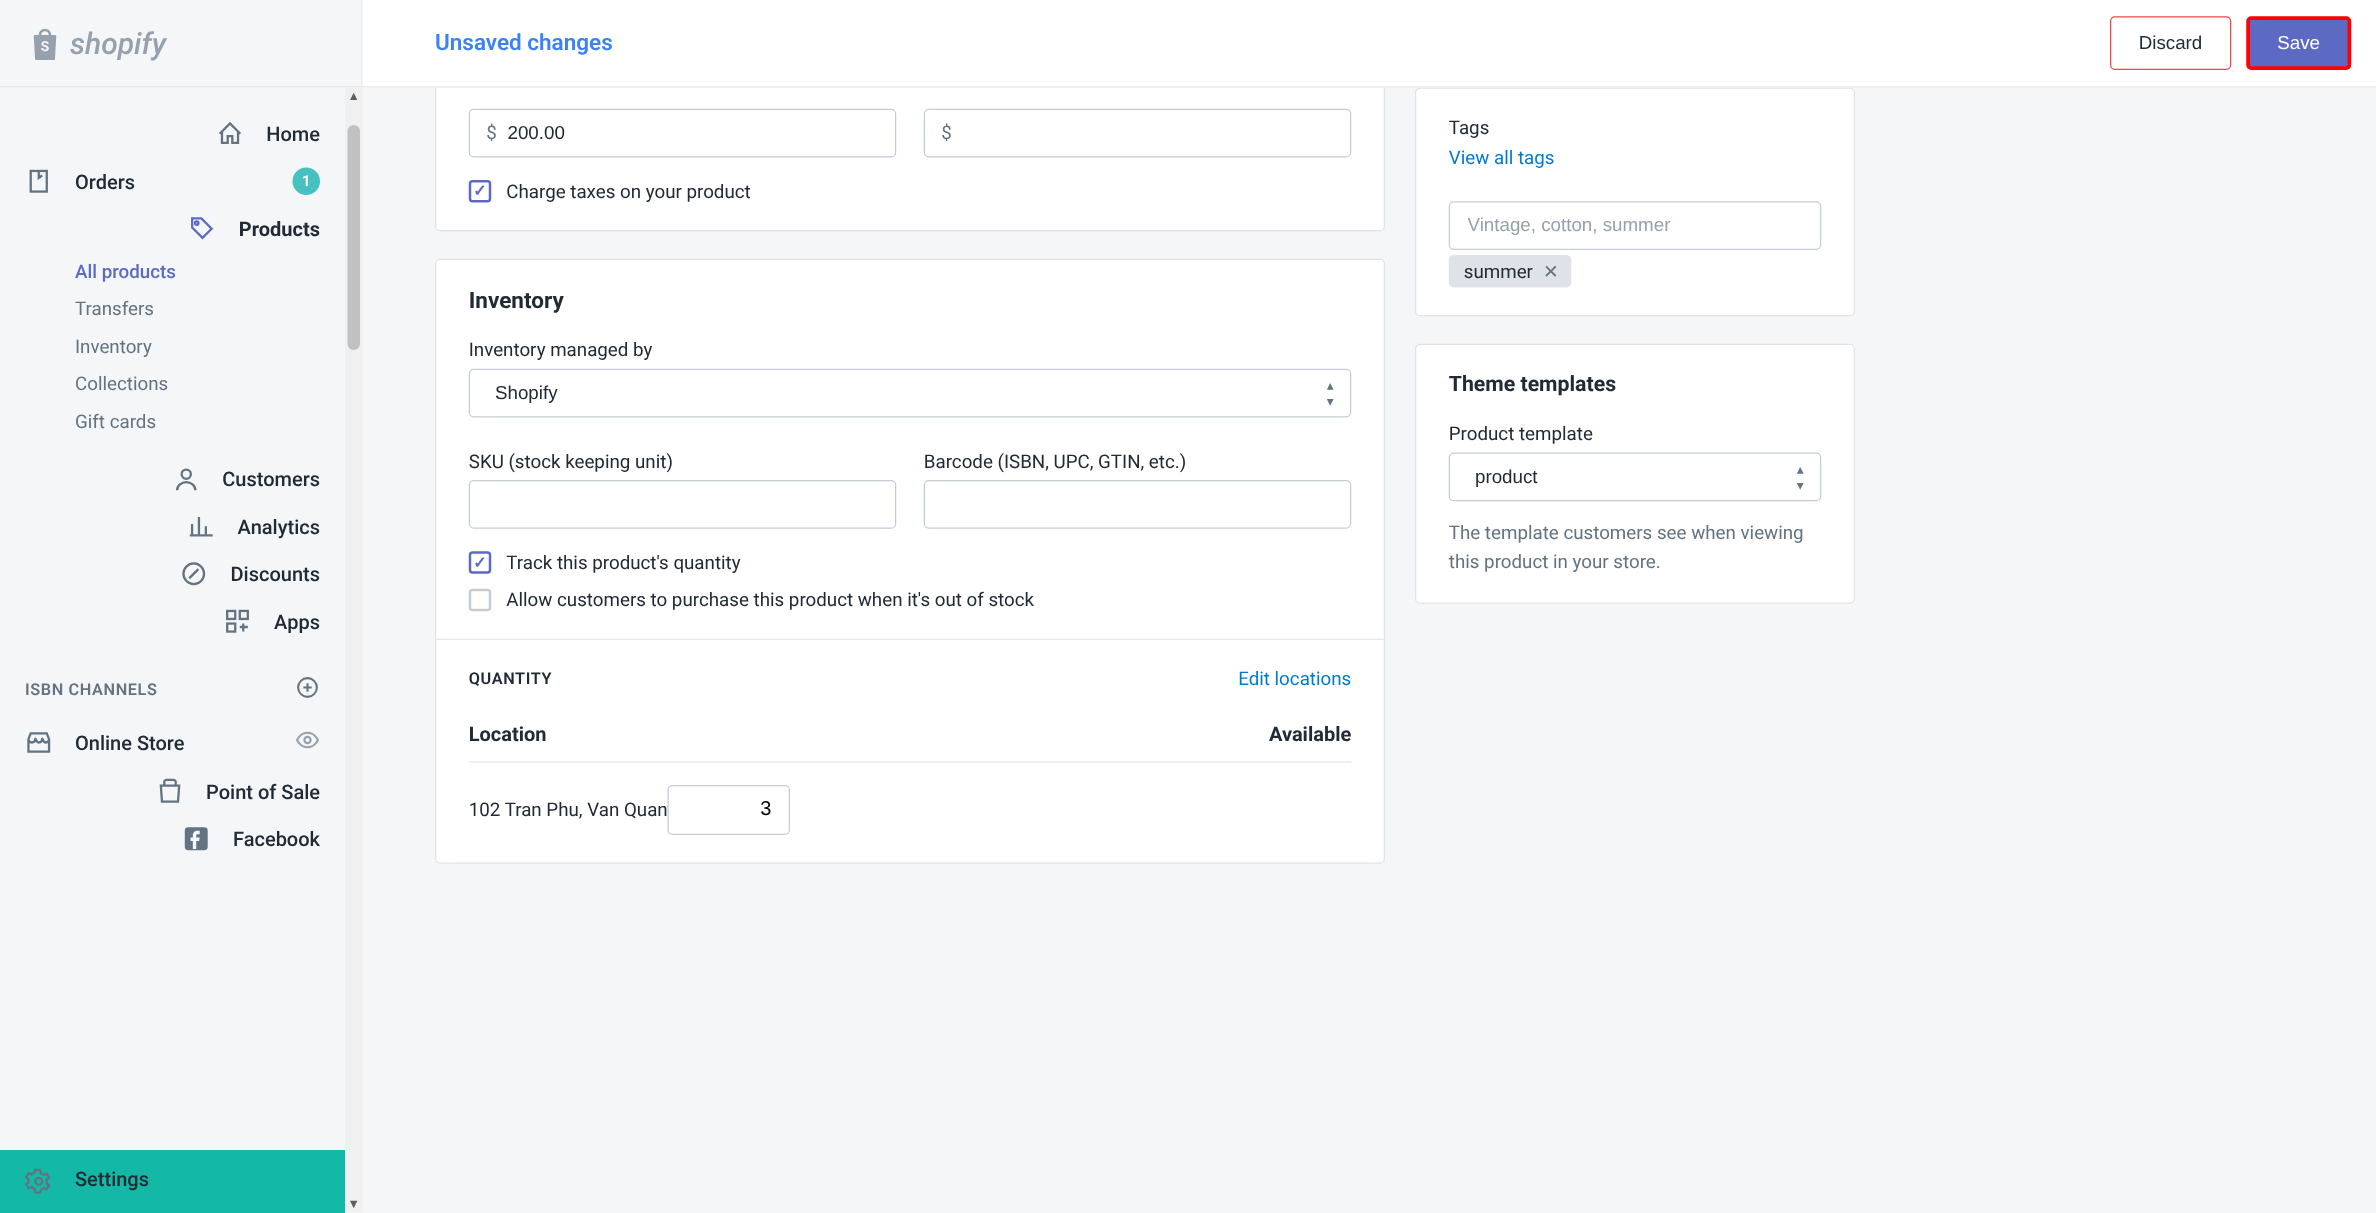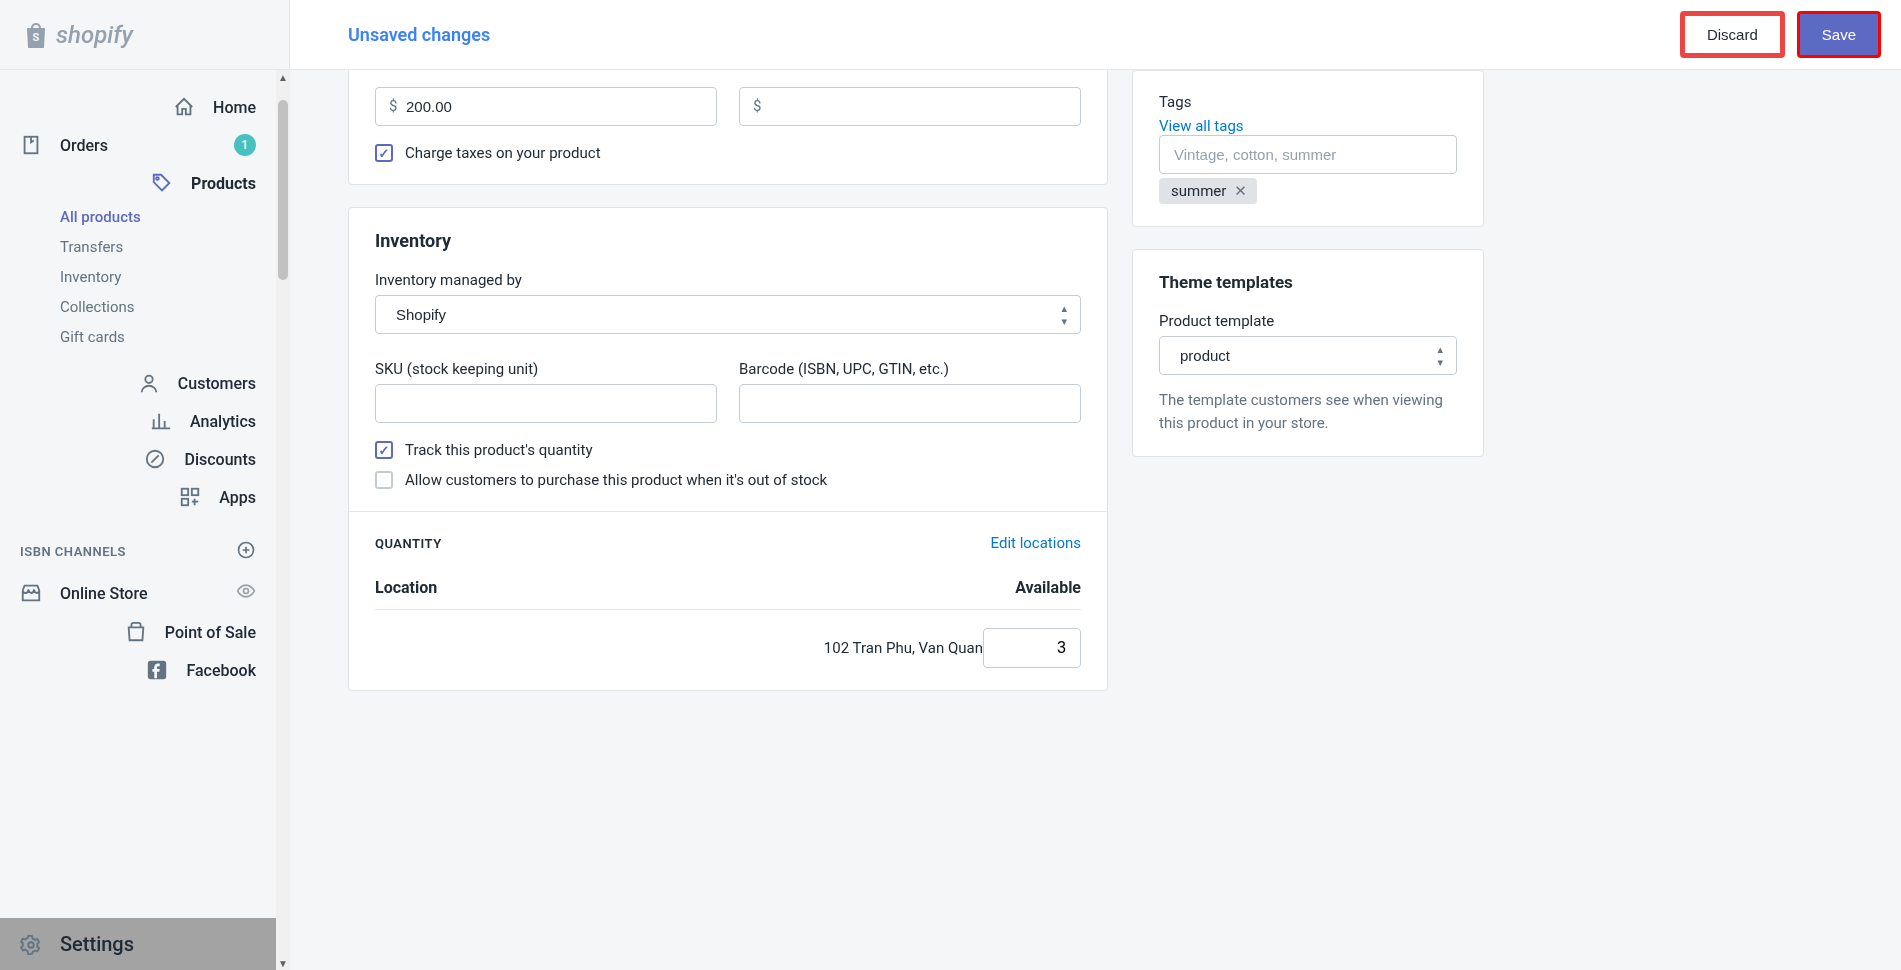--- a/index.html
+++ b/index.html
@@ -58,21 +58,21 @@
     }
     .btn {
       padding: 10px 22px;
       border-radius: 4px;
       font-size: 15px;
       cursor: pointer;
       font-weight: 400;
     }
     .btn-discard {
       background: #fff;
-      border: 5px solid #ef4444;
+      border: 1px solid #ef4444;
       color: #212b36;
     }
     .btn-save {
       background: #5c6ac4;
       border: 3px solid #ff0000;
       color: #fff;
       font-weight: 500;
     }
     .sidebar {
       position: fixed;
@@ -124,25 +124,25 @@
       align-items: center;
     }
     .settings-bottom {
       position: fixed;
       bottom: 0;
       left: 0;
       width: 276px;
       padding: 14px 20px;
       display: flex;
       gap: 18px;
-      align-items: flex-end;
-      font-size: 20px;
+      align-items: flex-start;
+      font-size: 16px;
       font-weight: 500;
       cursor: pointer;
-      background: #a3a3a3;
+      background: #14b8a6;
     }
     .scroll-track {
       position: fixed;
       top: 70px;
       left: 276px;
       width: 14px;
       bottom: 0;
       background: #f0f0f0;
     }
     .scroll-thumb {
@@ -217,21 +217,21 @@
       justify-content: center;
       background: #fff;
       cursor: pointer;
     }
     .checkbox.checked::after { content: "✓"; color: #5c6ac4; font-size: 13px; font-weight: bold; }
     .checkbox.unchecked { border-color: #c4cdd5; }
     .qty-header { display: flex; justify-content: space-between; align-items: center; margin-bottom: 26px; }
     .qty-title { font-size: 13px; color: #212b36; font-weight: 600; letter-spacing: 0.5px; }
     .link { color: #007ace; font-size: 15px; cursor: pointer; }
     .table-hd { display: flex; justify-content: space-between; font-size: 16px; font-weight: 700; padding-bottom: 12px; border-bottom: 1px solid #e3e6ea; margin-bottom: 18px; }
-    .table-row { display: flex; justify-content: flex-end; align-items: center; font-size: 15px; }
+    .table-row { display: flex; justify-content: flex-start; align-items: center; font-size: 15px; }
     .qty-input { width: 98px; border: 1px solid #c4cdd5; border-radius: 4px; padding: 10px 14px; text-align: right; font-size: 16px; }
     .tag-chip {
       display: inline-flex;
       align-items: center;
       gap: 8px;
       background: #dfe3e8;
       padding: 4px 10px 4px 12px;
       border-radius: 4px;
       font-size: 15px;
       margin-top: 4px;
@@ -453,21 +453,21 @@
           <input class="qty-input" value="3" style="">
         </div>
       </div>
     </div>
   </div>
 
   <div class="col-side">
     <div class="card">
       <div class="card-section">
         <div style="font-size:15px; font-weight:400; margin-bottom:6px">Tags</div>
-        <div class="link" style="margin-bottom:0; display:inline-block">View all tags</div>
+        <div class="link" style="margin-bottom:26px; display:inline-block">View all tags</div>
         <input class="input" placeholder="Vintage, cotton, summer" style="">
         <div class="tag-chip">
           <span>summer</span>
           <span class="tag-x">✕</span>
         </div>
       </div>
     </div>
 
     <div class="card">
       <div class="card-section">

